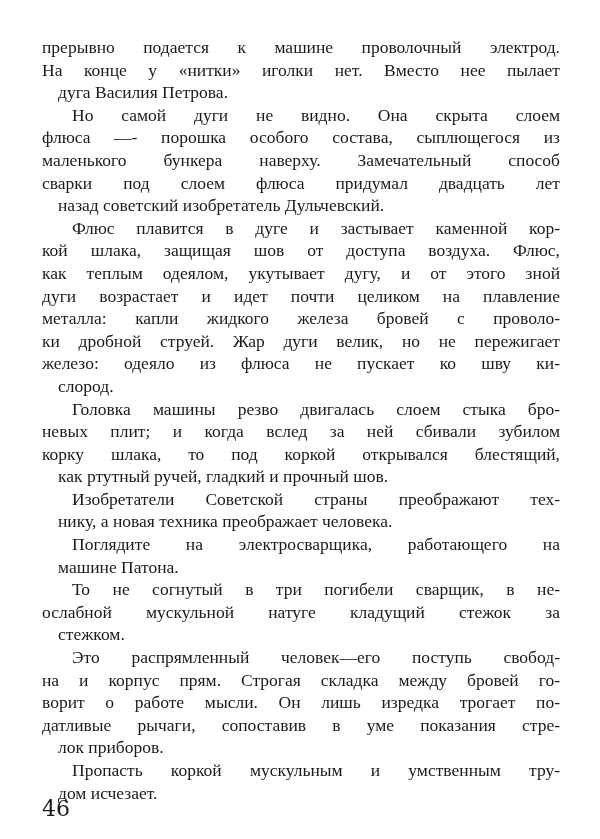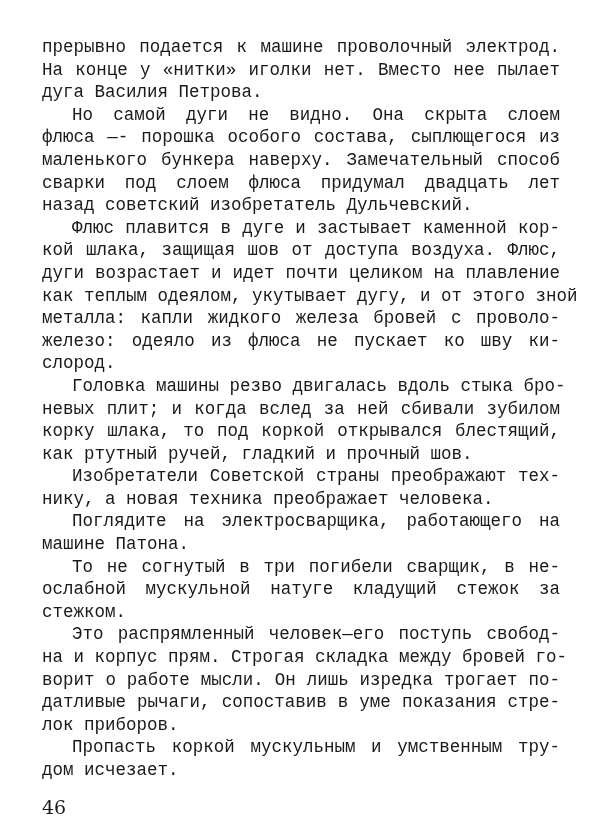--- a/index.html
+++ b/index.html
@@ -2,41 +2,41 @@
 <html><head>
 <meta charset="utf-8">
 <style>
   html, body { margin: 0; padding: 0; background: #ffffff; }
   body { width: 600px; height: 839px; position: relative; overflow: hidden; }
   .page {
     position: absolute;
     left: 42px;
     top: 36px;
     width: 518px;
-    font-family: Liberation Mono, monospace;
+    font-family: Liberation Serif, serif;
     font-size: 17.5px;
     line-height: 22.6px;
     color: #1a1a1a;
   }
   .line {
     display: block;
     white-space: nowrap;
     text-align: justify;
     text-align-last: justify;
     height: 22.6px;
     overflow: visible;
   }
-  .line.last { text-align-last: left; }
+  .line.last { text-align-last: left; margin-left: 16px; }
   .line.indent { padding-left: 30px; }
   .page-number {
     position: absolute;
     left: 42px;
     top: 796px;
     font-family: "DejaVu Serif", "Liberation Serif", serif;
-    font-size: 19px;
+    font-size: 22px;
     color: #1a1a1a;
   }
 </style>
 </head>
 <body>
 
 <div class="page">
 
   <div>
     <span class="line">прерывно подается к машине проволочный электрод.</span>
@@ -48,29 +48,30 @@
     <span class="line indent">Но самой дуги не видно. Она скрыта слоем</span>
     <span class="line">флюса —- порошка особого состава, сыплющегося из</span>
     <span class="line">маленького бункера наверху. Замечательный способ</span>
     <span class="line">сварки под слоем флюса придумал двадцать лет</span>
     <span class="line last">назад советский изобретатель Дульчевский.</span>
   </div>
 
   <div>
     <span class="line indent">Флюс плавится в дуге и застывает каменной кор-</span>
     <span class="line">кой шлака, защищая шов от доступа воздуха. Флюс,</span>
+    <span class="line">как теплым одеялом, укутывает дугу, и от этого зной</span>
     <span class="line">дуги возрастает и идет почти целиком на плавление</span>
-    <span class="line">как теплым одеялом, укутывает дугу, и от этого зной</span>
     <span class="line">металла: капли жидкого железа бровей с проволо-</span>
+    <span class="line">ки дробной струей. Жар дуги велик, но не пережигает</span>
     <span class="line">железо: одеяло из флюса не пускает ко шву ки-</span>
     <span class="line last">слород.</span>
   </div>
 
   <div>
-    <span class="line indent">Головка машины резво двигалась вдоль стыка бро-</span>
+    <span class="line indent">Головка машины резво двигалась слоем стыка бро-</span>
     <span class="line">невых плит; и когда вслед за ней сбивали зубилом</span>
     <span class="line">корку шлака, то под коркой открывался блестящий,</span>
     <span class="line last">как ртутный ручей, гладкий и прочный шов.</span>
   </div>
 
   <div>
     <span class="line indent">Изобретатели Советской страны преображают тех-</span>
     <span class="line last">нику, а новая техника преображает человека.</span>
   </div>
 

